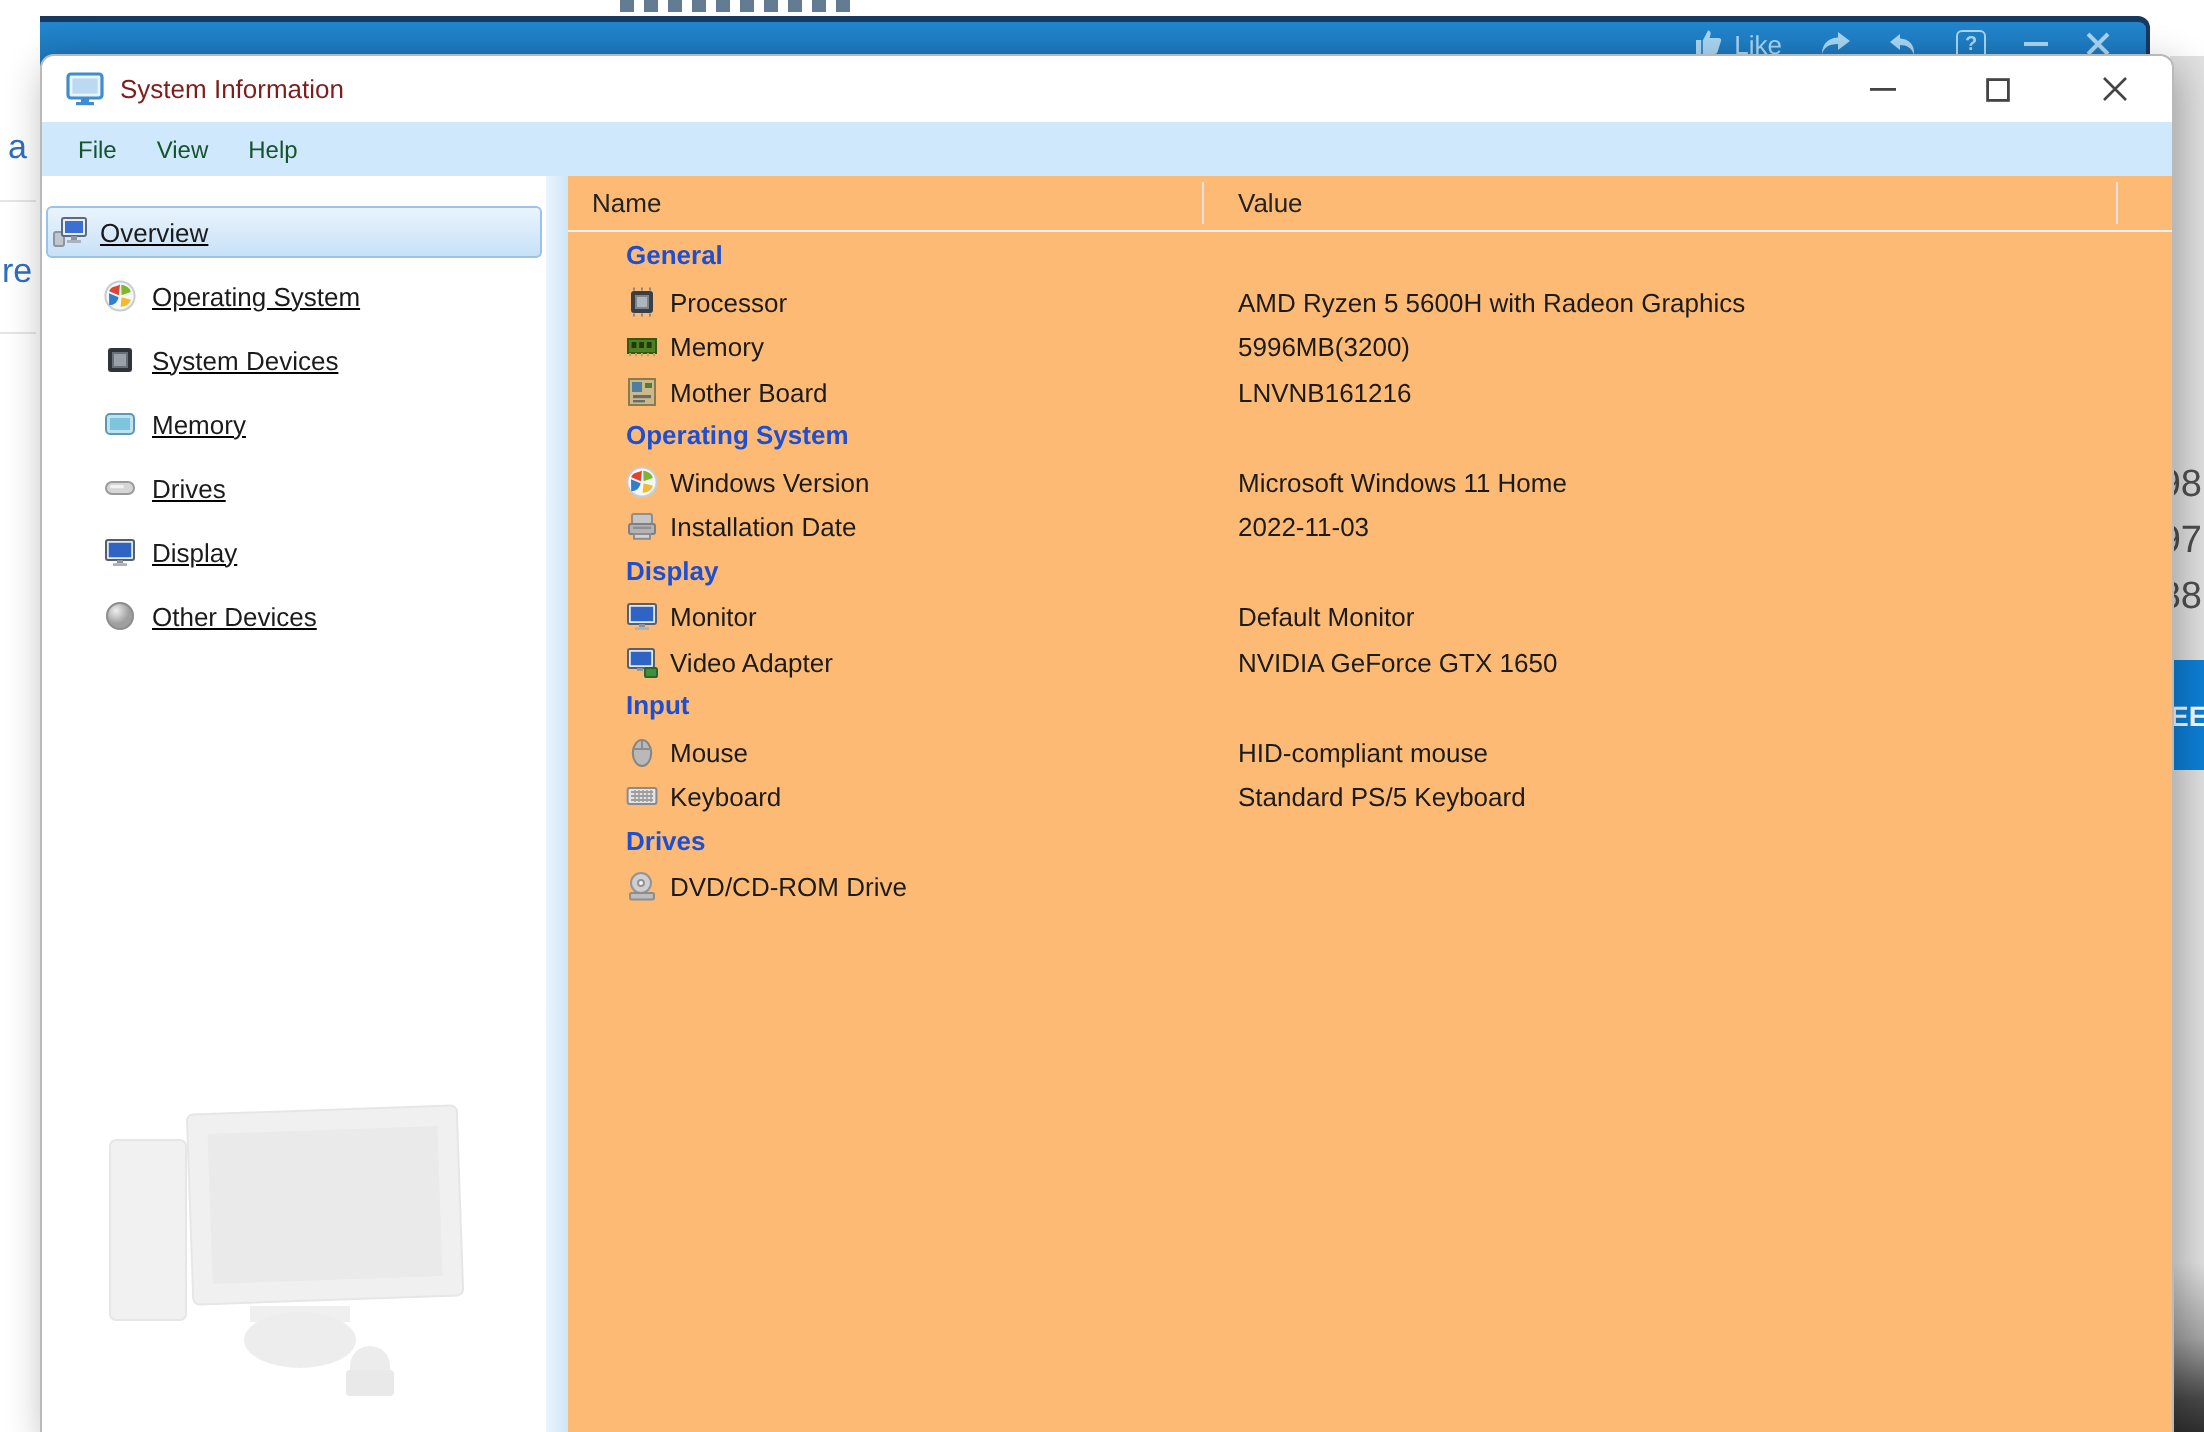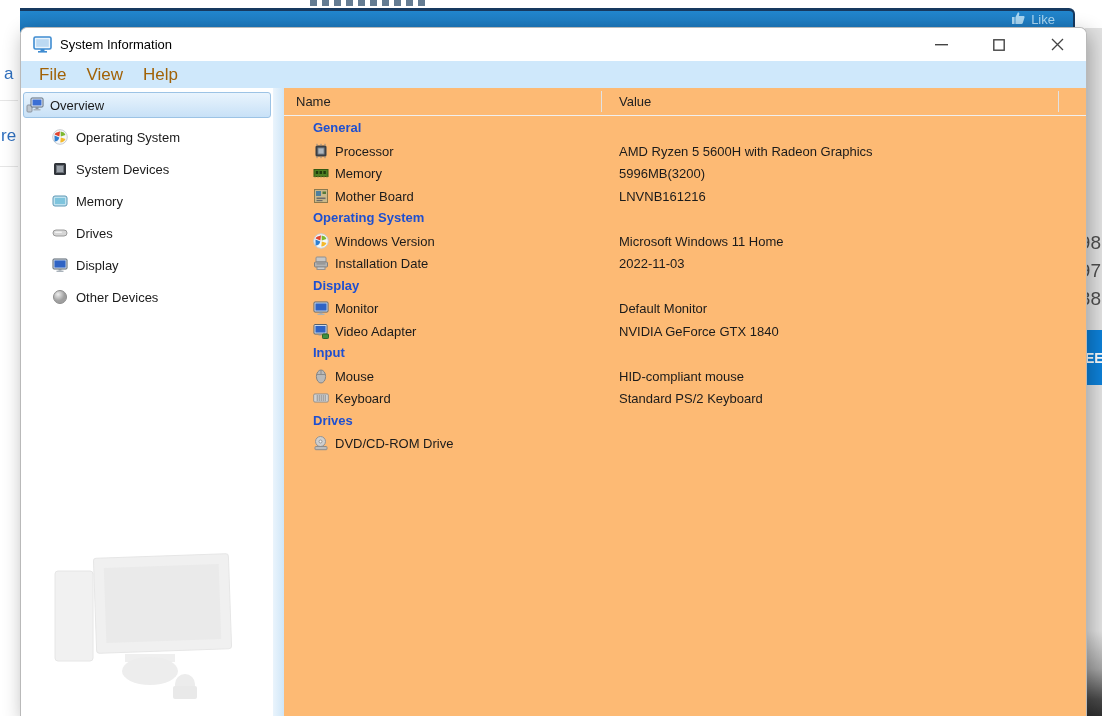--- a/index.html
+++ b/index.html
@@ -4,21 +4,21 @@
 <style>
   html,body{margin:0;padding:0;}
   body{width:1102px;height:716px;position:relative;overflow:hidden;background:#fff;
        font-family:"Liberation Sans",sans-serif;-webkit-font-smoothing:antialiased;}
 
   
   .bg-topbar{position:absolute;left:20px;top:8px;width:1053px;height:22px;
     background:linear-gradient(#2286cd,#1b74b8);border-top:3px solid #17395f;
     border-right:2px solid #17395f;border-radius:0 6px 0 0;z-index:1;}
   .bg-topbar .bar-actions{position:absolute;right:18px;top:0;height:22px;display:flex;
-    align-items:center;gap:19px;color:#a9d5f0;font-size:13px;flex-direction:column;}
+    align-items:center;gap:19px;color:#a9d5f0;font-size:13px;}
   .bar-actions .act{display:flex;align-items:center;gap:5px;}
   .cropped-text{position:absolute;left:310px;top:0;width:120px;height:6px;
     background:repeating-linear-gradient(90deg,#30506e 0 7px,transparent 7px 12px);
     opacity:.75;z-index:2;}
   .bg-leftstrip{position:absolute;left:0;top:0;width:20px;height:716px;background:#fff;z-index:1;}
   .bg-leftstrip .frag{position:absolute;color:#2e6fbe;font-size:17px;}
   .bg-leftstrip .hline{position:absolute;left:0;width:18px;height:1px;background:#e6e6e6;}
   .bg-rightstrip{position:absolute;left:1085px;top:28px;width:17px;height:688px;
     background:#e2e2e2;z-index:1;}
   .bg-rightstrip .num{position:absolute;right:1px;font-size:19px;color:#4f4f4f;margin-left:20px;}
@@ -27,30 +27,30 @@
   .ee-btn{position:absolute;left:0;top:302px;width:17px;height:55px;background:#0d80d8;
     color:#fff;font-weight:bold;font-size:14px;display:flex;align-items:center;
     justify-content:flex-start;z-index:2;}
 
   
   .win{position:absolute;left:20px;top:27px;width:1065px;height:689px;background:#fff;
     border:1px solid #b9b9b9;border-bottom:none;border-radius:7px 7px 0 0;
     box-shadow:3px 6px 20px rgba(0,0,0,.30);z-index:5;}
   .titlebar{height:33px;display:flex;align-items:center;padding-left:12px;
     border-radius:7px 7px 0 0;background:#fff;}
-  .title-text{margin-left:8px;font-size:13px;color:#000000;}
+  .title-text{margin-left:8px;font-size:13px;color:#7f1d1d;}
   .controls{margin-left:auto;display:flex;}
   .ctrl{width:58px;height:33px;display:flex;align-items:center;justify-content:center;}
 
   .menubar{height:27px;background:#cfe8fb;display:flex;align-items:center;
-    padding-left:8px;font-size:17px;color:#a16207;}
+    padding-left:8px;font-size:12px;color:#14532d;}
   .menu-item{padding:0 10px;}
 
   .content{position:absolute;top:60px;bottom:0;left:0;right:0;display:flex;}
-  .sidebar{width:252px;position:relative;padding-top:4px;background:#fff;}
+  .sidebar{width:252px;position:relative;padding-top:15px;background:#fff;text-decoration:underline;}
   .side-item{height:24px;margin:0 2px 6px 2px;display:flex;align-items:center;
     font-size:13px;color:#1b1b1b;border:1px solid transparent;border-radius:3px;}
   .side-item.selected{background:linear-gradient(#e9f4fd,#c8e1f7);border-color:#9cc3e5;}
   .side-item .icn{width:18px;height:16px;margin-left:2px;display:inline-flex;}
   .side-item.child .icn{margin-left:28px;}
   .side-item .lbl{margin-left:6px;}
 
   .splitter{width:11px;background:linear-gradient(90deg,#eaf4fc,#cfe6f8);}
 
   .main{flex:1;position:relative;background:#fdba74;}
@@ -344,21 +344,21 @@
           <div class="row">
             <span class="icn">
               <svg width="16" height="16" viewBox="0 0 16 16">
                 <rect x="1" y="1.5" width="13" height="9.5" rx="1" fill="#dfe7ef" stroke="#55606c"></rect>
                 <rect x="2.4" y="2.9" width="10.2" height="6.7" fill="#2f63c4"></rect>
                 <rect x="5.5" y="11" width="3" height="1.4" fill="#8a939d"></rect>
                 <rect x="9.5" y="11" width="6" height="4.5" rx="0.8" fill="#3f8f3f" stroke="#2a662a"></rect>
               </svg>
             </span>
             <span class="nm">Video Adapter</span>
-            <span class="val">NVIDIA GeForce GTX 1840</span>
+            <span class="val">NVIDIA GeForce GTX 1650</span>
           </div>
           <div class="sec-title">Input</div>
           <div class="row">
             <span class="icn">
               <svg width="16" height="16" viewBox="0 0 16 16">
                 <ellipse cx="8" cy="8.5" rx="4.6" ry="6.5" fill="#b9b9b9" stroke="#858585"></ellipse>
                 <path d="M8 2v4M3.5 6.5h9" stroke="#8d8d8d" stroke-width="1"></path>
               </svg>
             </span>
             <span class="nm">Mouse</span>
@@ -366,21 +366,21 @@
           </div>
           <div class="row">
             <span class="icn">
               <svg width="16" height="16" viewBox="0 0 16 16">
                 <rect x="0.8" y="4" width="14.4" height="8" rx="1" fill="#e3e3e3" stroke="#8a8a8a"></rect>
                 <path d="M2.5 6h11M2.5 8h11M2.5 10h11" stroke="#9d9d9d" stroke-width="1"></path>
                 <path d="M4.5 5v6M6.5 5v6M8.5 5v6M10.5 5v6M12.5 5v6" stroke="#9d9d9d" stroke-width="0.8"></path>
               </svg>
             </span>
             <span class="nm">Keyboard</span>
-            <span class="val">Standard PS/2 Keyboard</span>
+            <span class="val">Standard PS/5 Keyboard</span>
           </div>
           <div class="sec-title">Drives</div>
           <div class="row">
             <span class="icn">
               <svg width="16" height="16" viewBox="0 0 16 16">
                 <circle cx="7.5" cy="6.5" r="5" fill="#cfcfcf" stroke="#949494"></circle>
                 <circle cx="7.5" cy="6.5" r="1.5" fill="#f5f5f5" stroke="#949494"></circle>
                 <rect x="2" y="11.5" width="12" height="3.2" rx="0.8" fill="#bdbdbd" stroke="#8d8d8d"></rect>
               </svg>
             </span>

